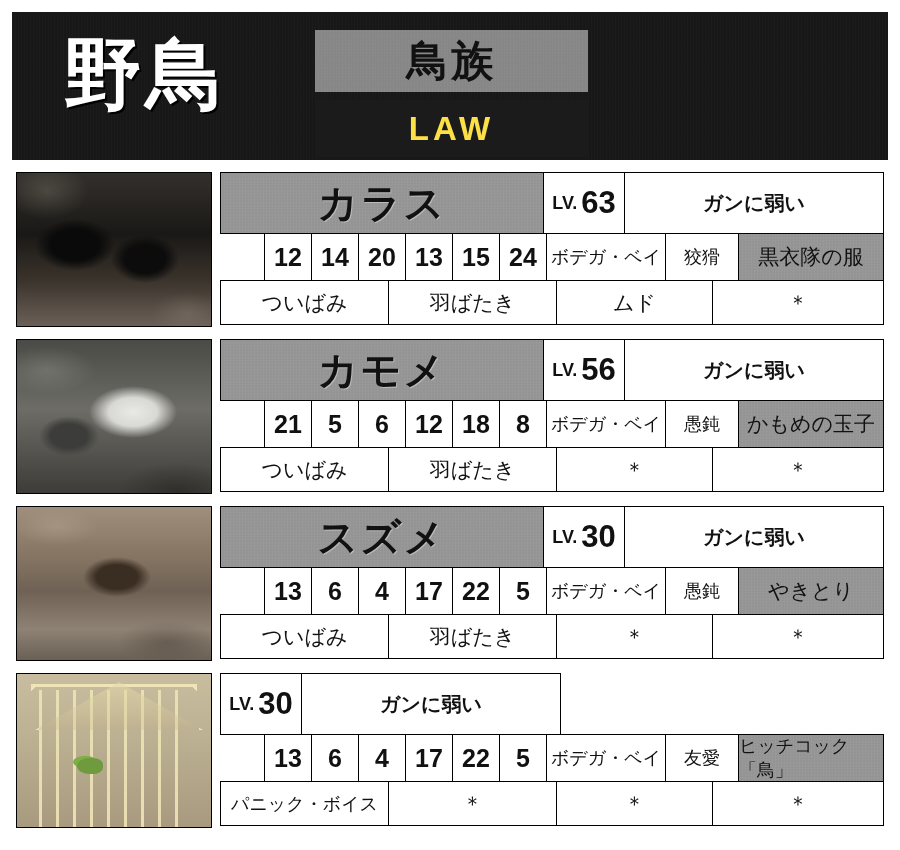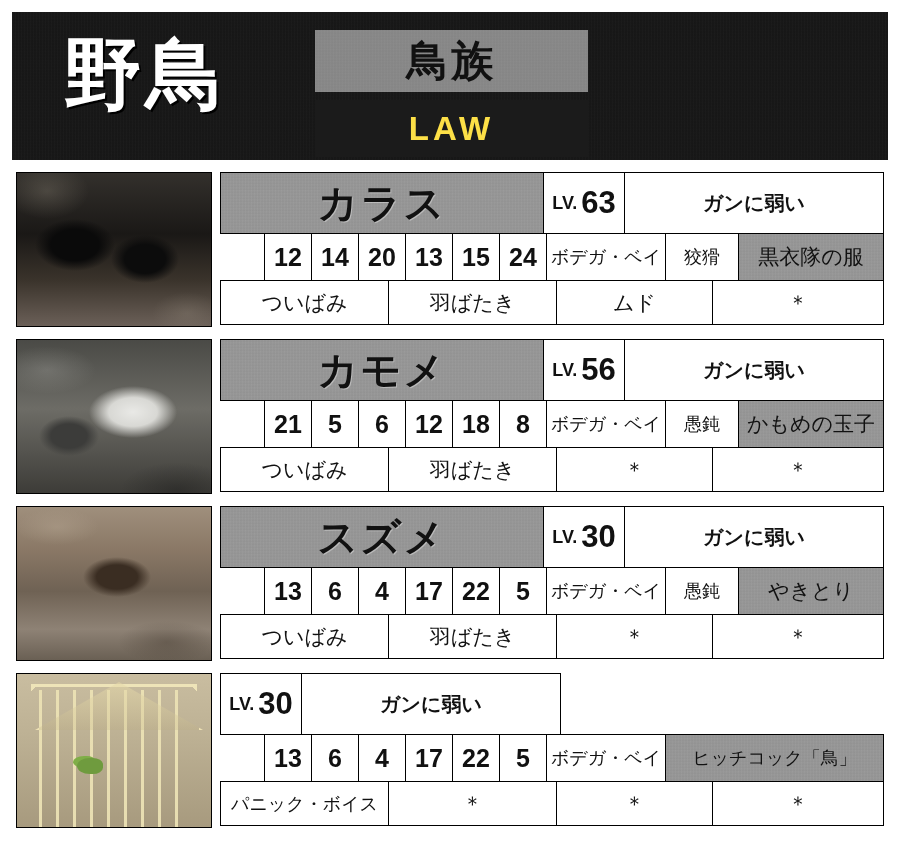--- a/index.html
+++ b/index.html
@@ -402,20 +402,21 @@
         <div class="cell weak">ガンに弱い</div>
       </div>
       <div class="row row2">
         <div class="cell stat">13</div>
         <div class="cell stat">6</div>
         <div class="cell stat">4</div>
         <div class="cell stat">17</div>
         <div class="cell stat">22</div>
         <div class="cell stat">5</div>
         <div class="cell place">ボデガ・ベイ</div>
+        <div class="cell trait">友愛</div>
         <div class="cell gray drop small">ヒッチコック「鳥」</div>
       </div>
       <div class="row row3">
         <div class="cell skill sk-a small">パニック・ボイス</div>
         <div class="cell skill sk-b">＊</div>
         <div class="cell skill sk-c">＊</div>
         <div class="cell skill sk-d">＊</div>
       </div>
     </div>
   </div>

